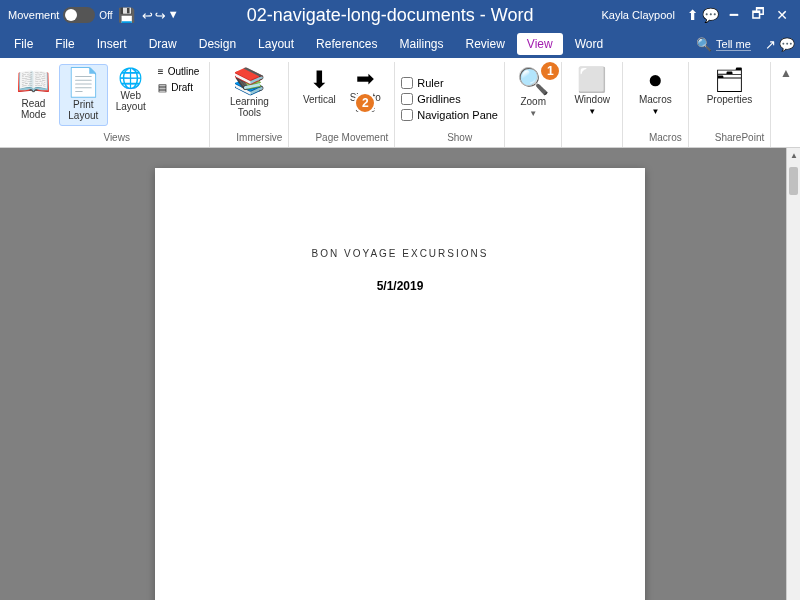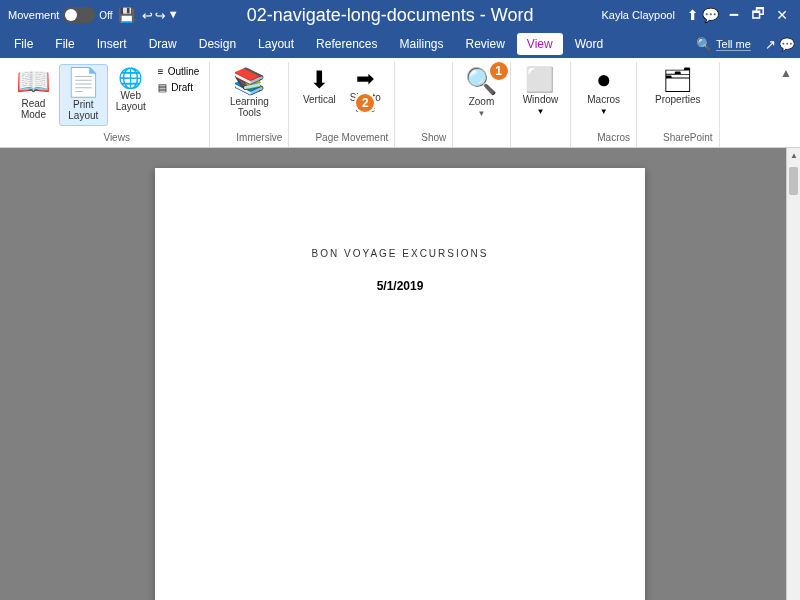--- a/index.html
+++ b/index.html
@@ -327,20 +327,34 @@
       <div class="ribbon-btn" style="position:relative;">
         <span class="ribbon-btn-icon big-icon" style="font-size:22px;">➡</span>
         <span class="ribbon-btn-label">Side to<br>Side</span>
         <div class="badge-2">2</div>
       </div>
     </div>
     <div class="ribbon-group-label">Page Movement</div>
   </div>
 
   <div class="ribbon-group">
+    <div class="ribbon-group-buttons" style="flex-direction:column; justify-content:center; gap:2px; padding-top:4px;">
+      <div class="checkbox-item">
+        <input type="checkbox" style="">
+        <span>Ruler</span>
+      </div>
+      <div class="checkbox-item">
+        <input type="checkbox" style="">
+        <span>Gridlines</span>
+      </div>
+      <div class="checkbox-item">
+        <input type="checkbox" style="">
+        <span>Navigation Pane</span>
+      </div>
+    </div>
     <div class="ribbon-group-label">Show</div>
   </div>
 
   <div class="ribbon-group">
     <div class="ribbon-group-buttons zoom-btn-wrapper">
       <div class="ribbon-btn" style="position:relative;">
         <div class="orange-badge">1</div>
         <span class="ribbon-btn-icon big-icon" style="font-size:26px; color:#555;">🔍</span>
         <span class="ribbon-btn-label">Zoom</span>
         <span style="font-size:8px; color:#666;">▼</span>

